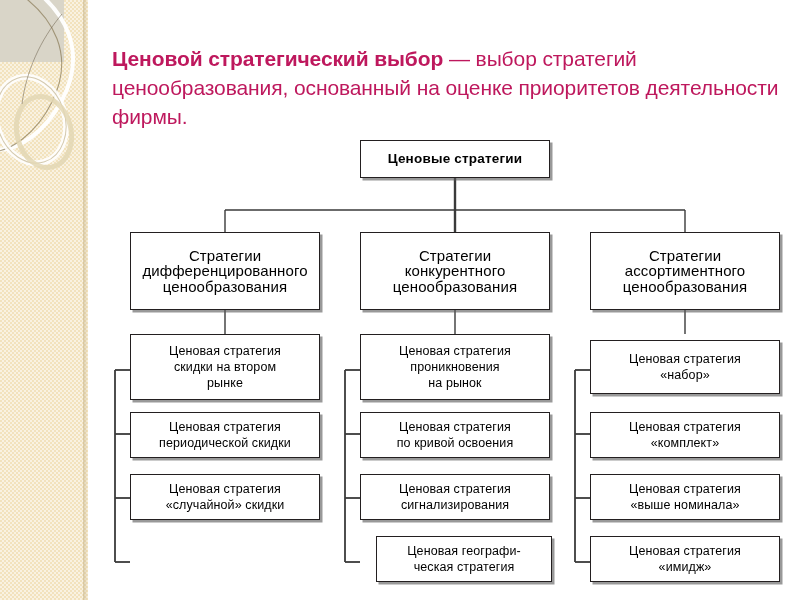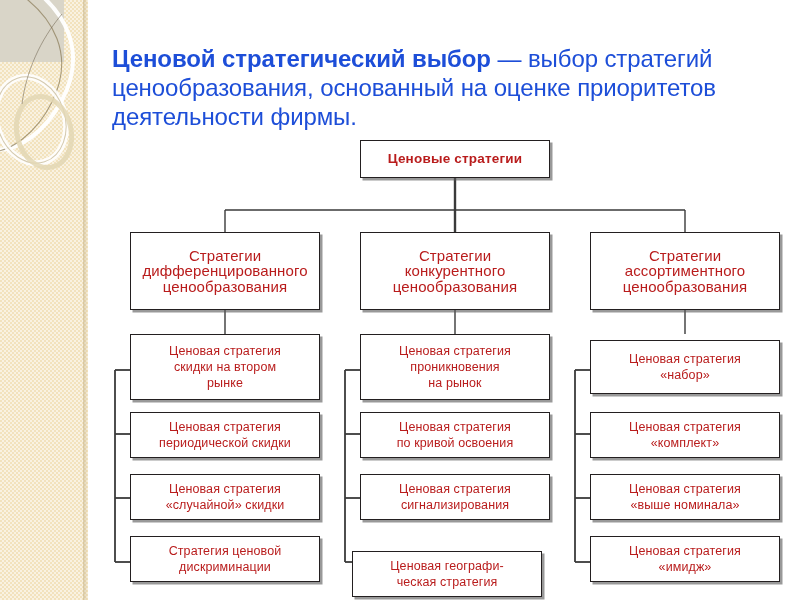--- a/index.html
+++ b/index.html
@@ -46,23 +46,23 @@
     background: linear-gradient(to right, rgba(190,170,125,.55), rgba(255,255,255,0));
   }
   #sidebar svg { position: absolute; left: 0; top: 0; }
 
   
   #heading {
     position: absolute;
     left: 112px;
     top: 44px;
     width: 672px;
-    font-size: 24px;
+    font-size: 21px;
     line-height: 29px;
-    color: #1d4ed8;
+    color: #be185d;
     letter-spacing: -0.1px;
   }
   #heading b { font-weight: bold; }
 
   
   #diagram {
     position: absolute;
     left: 0; top: 0;
     width: 800px; height: 600px;
   }
@@ -74,21 +74,21 @@
   .node {
     position: absolute;
     box-sizing: border-box;
     background: #ffffff;
     border: 1.6px solid #231f20;
     box-shadow: 2.5px 2.5px 0 0 rgba(90,90,90,.62);
     display: flex;
     align-items: center;
     justify-content: flex-end;
     text-align: center;
-    color: #b91c1c;
+    color: #000000;
     padding: 2px 4px;
   }
   .node .txt {
     display: block;
     width: 100%;
     white-space: pre-line;
   }
   .node-root {
     font-weight: bold;
     font-size: 13.5px;
@@ -190,39 +190,35 @@
 рынке</span>
   </div>
   <div class="node node-leaf" style="left:130px; top:412px; width:190px; height:46px;">
     <span class="txt">Ценовая стратегия
 периодической скидки</span>
   </div>
   <div class="node node-leaf" style="left:130px; top:474px; width:190px; height:46px;">
     <span class="txt">Ценовая стратегия
 «случайной» скидки</span>
   </div>
-  <div class="node node-leaf" style="left:130px; top:536px; width:190px; height:46px;">
-    <span class="txt">Стратегия ценовой
-дискриминации</span>
-  </div>
 
   <div class="node node-leaf" style="left:360px; top:334px; width:190px; height:66px;">
     <span class="txt">Ценовая стратегия
 проникновения
 на рынок</span>
   </div>
   <div class="node node-leaf" style="left:360px; top:412px; width:190px; height:46px;">
     <span class="txt">Ценовая стратегия
 по кривой освоения</span>
   </div>
   <div class="node node-leaf" style="left:360px; top:474px; width:190px; height:46px;">
     <span class="txt">Ценовая стратегия
 сигнализирования</span>
   </div>
-  <div class="node node-leaf" style="left:352px; top:536px; width:190px; height:46px;margin-top:15px;">
+  <div class="node node-leaf" style="left:376px; top:536px; width:176px; height:46px;">
     <span class="txt">Ценовая географи-
 ческая стратегия</span>
   </div>
 
   <div class="node node-leaf" style="left:590px; top:340px; width:190px; height:54px;">
     <span class="txt">Ценовая стратегия
 «набор»</span>
   </div>
   <div class="node node-leaf" style="left:590px; top:412px; width:190px; height:46px;">
     <span class="txt">Ценовая стратегия

